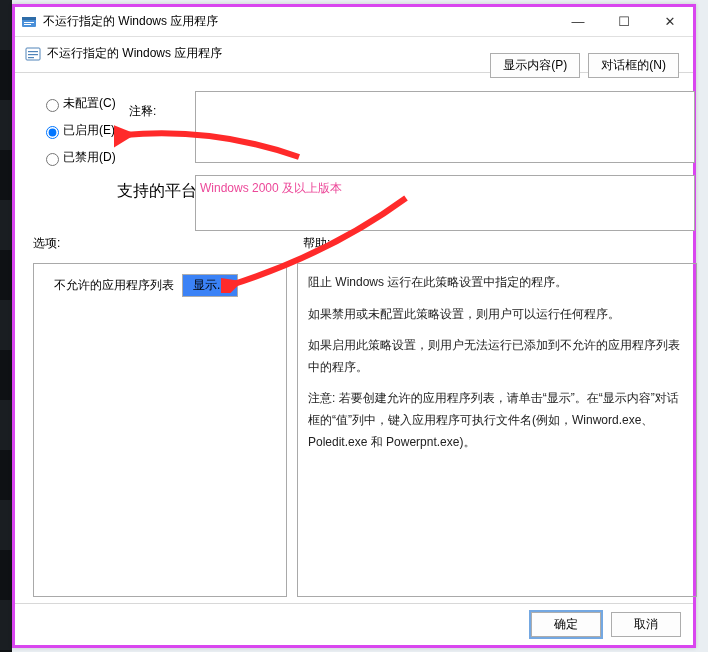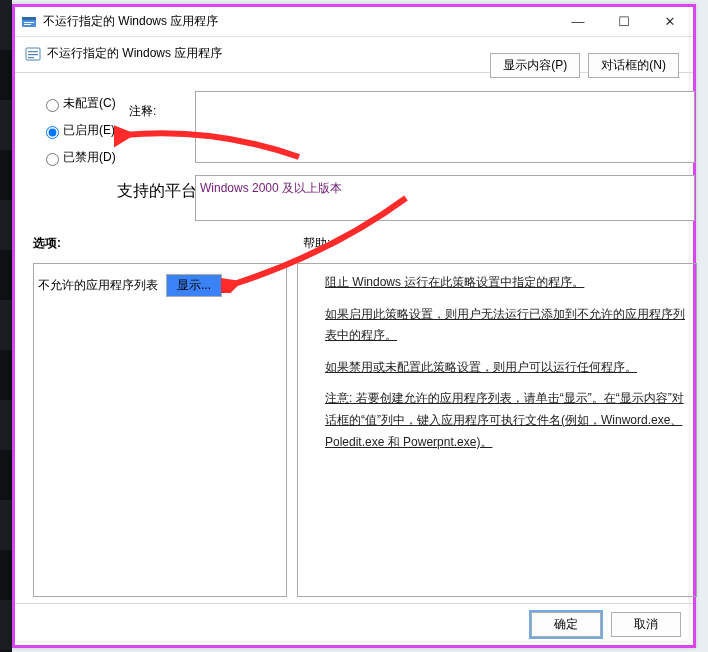--- a/index.html
+++ b/index.html
@@ -20,31 +20,31 @@
   .btn { font-size:12px; padding:3px 12px; background:#fdfdfd; border:1px solid #adadad; cursor:default;}
 
   .radios { position:absolute; left:26px; top:88px; display:flex; flex-direction:column; gap:10px; }
   .radio-row { display:flex; align-items:center; font-size:12px; }
   .radio-row input { margin-right:4px; }
 
   .lbl-comment { position:absolute; left:114px; top:88px; font-size:12px;margin-top:8px;}
   .ta-comment { position:absolute; left:180px; top:84px; width:500px; height:72px; border:1px solid #a9a9a9; resize:none; font-size:12px; padding:4px; background:#fff;}
 
   .lbl-platform { position:absolute; left:102px; top:174px; font-size:16px;}
-  .ta-platform { position:absolute; left:180px; top:168px; width:500px; height:46px; border:1px solid #a9a9a9; resize:none; font-size:12px; padding:4px; background:#fff; color:#701a75;}
+  .ta-platform { position:absolute; left:180px; top:168px; width:500px; height:56px; border:1px solid #a9a9a9; resize:none; font-size:12px; padding:4px; background:#fff; color:#ec4899;}
 
-  .lbl-options { position:absolute; left:18px; top:228px; font-size:12px;font-weight:bold;}
+  .lbl-options { position:absolute; left:18px; top:228px; font-size:12px;}
   .lbl-help    { position:absolute; left:288px; top:228px; font-size:12px;}
 
-  .options-box { position:absolute; left:18px; top:256px; width:254px; height:334px; border:1px solid #a9a9a9; padding:10px 4px; }
+  .options-box { position:absolute; left:18px; top:256px; width:254px; height:334px; border:1px solid #a9a9a9; padding:10px 20px; }
   .opt-row { display:flex; align-items:center; gap:8px; font-size:12px;}
   .btn-show { font-size:12px; padding:2px 10px; border:1px solid #adadad; background:#3b82f6; }
 
   .help-box { position:absolute; left:282px; top:256px; width:400px; height:334px; border:1px solid #a9a9a9; overflow-y:auto; font-size:12px; line-height:1.8; padding:8px 10px; color:#222;}
-  .help-box p { margin:0 0 10px 17px;text-decoration:underline; }
+  .help-box p { margin:0 0 10px 0; }
 
   .footer { position:absolute; left:0; right:0; bottom:0; height:42px; border-top:1px solid #d8d8d8; display:flex; align-items:center; justify-content:flex-end; padding-right:12px; gap:10px;}
   .fbtn { font-size:12px; padding:3px 22px; border:1px solid #adadad; background:#fdfdfd; }
   .fbtn.primary { outline:2px solid #74a8e2;}
 
   
   .arrow1 { position:absolute; left:99px; top:110px; width:190px; height:44px; pointer-events:none;}
   .arrow2 { position:absolute; left:206px; top:186px; width:190px; height:100px; pointer-events:none;}
 
   
@@ -127,22 +127,22 @@
 
   <div class="options-box">
     <div class="opt-row">
       <span>不允许的应用程序列表</span>
       <button class="btn-show">显示...</button>
     </div>
   </div>
 
   <div class="help-box">
     <p>阻止 Windows 运行在此策略设置中指定的程序。</p>
+    <p>如果禁用或未配置此策略设置，则用户可以运行任何程序。</p>
     <p>如果启用此策略设置，则用户无法运行已添加到不允许的应用程序列表中的程序。</p>
-    <p>如果禁用或未配置此策略设置，则用户可以运行任何程序。</p>
     <p>注意: 若要创建允许的应用程序列表，请单击“显示”。在“显示内容”对话框的“值”列中，键入应用程序可执行文件名(例如，Winword.exe、Poledit.exe 和 Powerpnt.exe)。</p>
   </div>
 
   <div class="footer">
     <button class="fbtn primary">确定</button>
     <button class="fbtn">取消</button>
   </div>
 
   <svg class="arrow1" viewBox="0 0 190 44">
     <defs>

